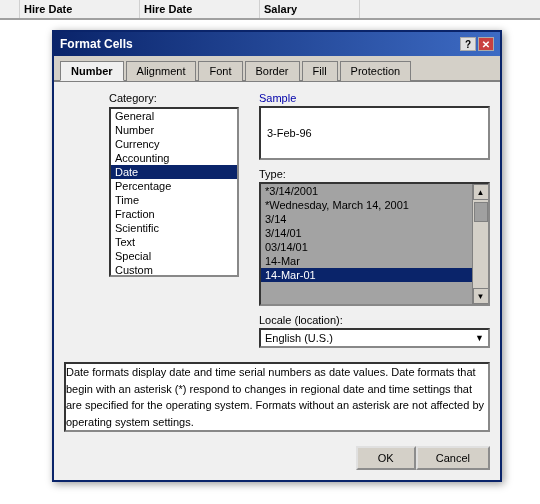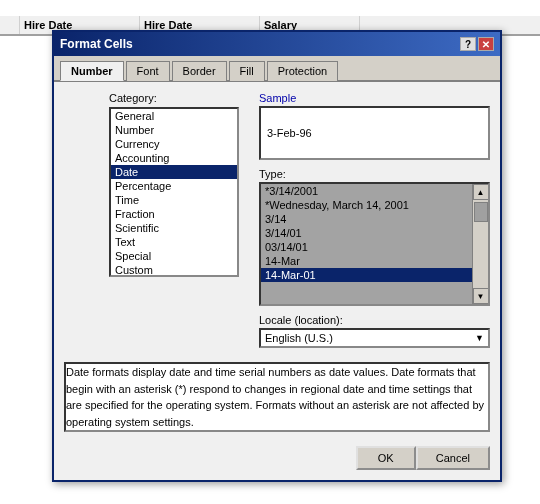--- a/index.html
+++ b/index.html
@@ -20,21 +20,20 @@
       width: 540px;
       height: 504px;
       background: white;
     }
 
     .sheet-row {
       display: flex;
       border-bottom: 1px solid #d0d0d0;
       height: 20px;
       align-items: flex-start;
-      margin-top: 16px;
     }
 
     .row-num {
       width: 20px;
       min-width: 20px;
       background: #f0f0f0;
       border-right: 1px solid #d0d0d0;
       text-align: center;
       font-size: 10px;
       color: #444;
@@ -350,20 +349,21 @@
   <div class="dialog-titlebar">
     <span class="titlebar-title">Format Cells</span>
     <div class="titlebar-buttons">
       <div class="title-btn title-btn-help">?</div>
       <div class="title-btn title-btn-close">✕</div>
     </div>
   </div>
 
   <div class="dialog-tabs">
     <div class="tab active">Number</div>
+    <div class="tab">Alignment</div>
     <div class="tab">Font</div>
     <div class="tab">Border</div>
     <div class="tab">Fill</div>
     <div class="tab">Protection</div>
   </div>
 
   <div class="dialog-body">
     <div class="dialog-content">
 
       <div class="category-section">

